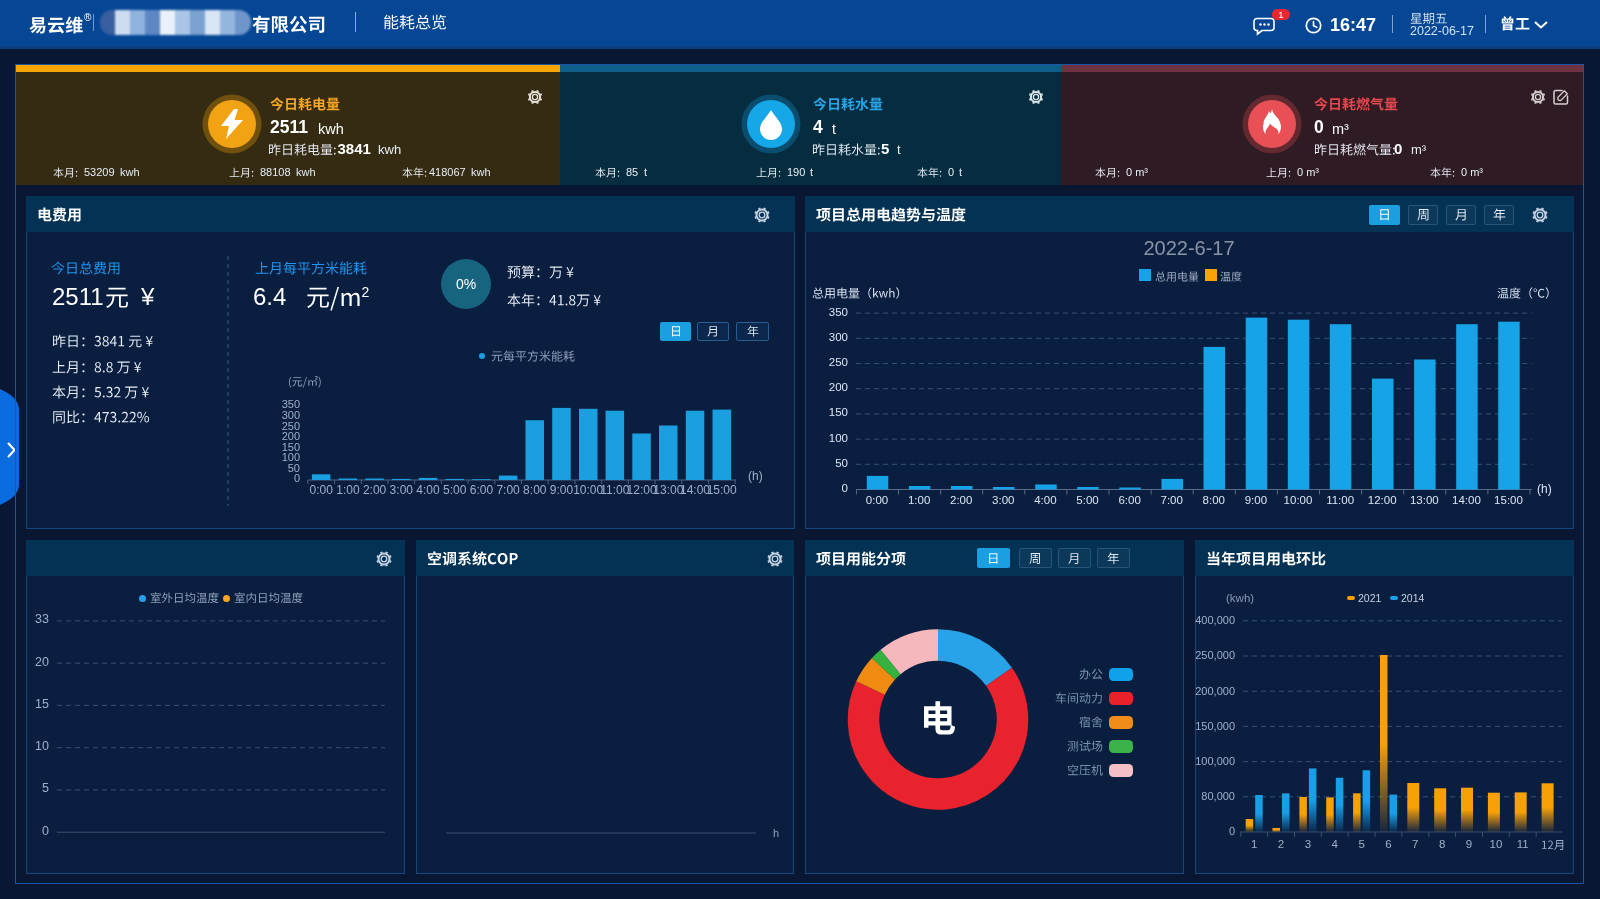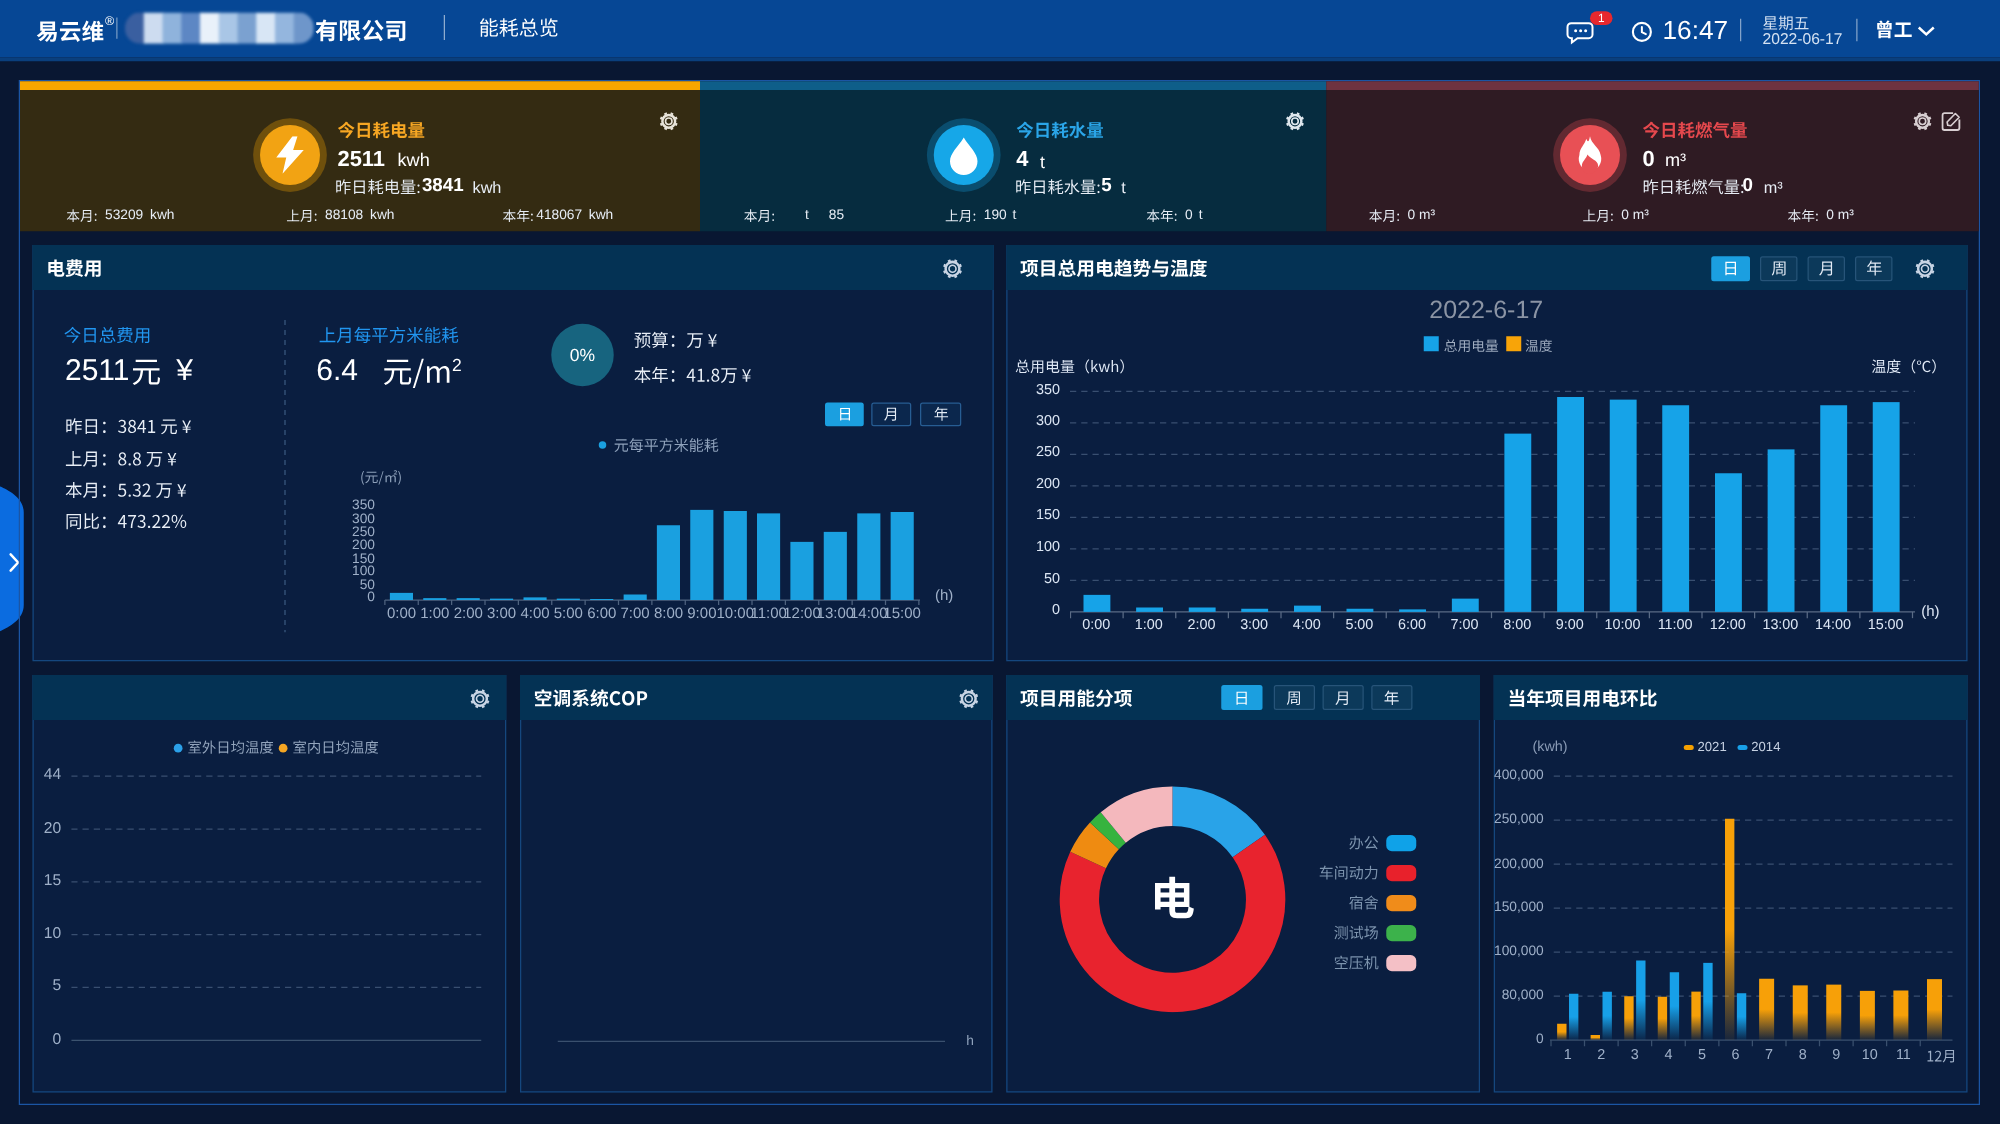--- a/index.html
+++ b/index.html
@@ -49,21 +49,21 @@
       <circle cx="12.5" cy="16.5" r="1.2"></circle>
       <circle cx="16.5" cy="16.5" r="1.2"></circle>
     </g>
 <rect x="20" y="1" width="18" height="11" rx="5.5" fill="#e8282e"></rect>
     <text x="29" y="9.8" fill="#fff" font-size="9.5" text-anchor="middle" font-family="Liberation Sans">1</text>
   </svg>
 <svg class="a" style="left:1305px;top:17px" width="18" height="18">
     <circle cx="8.5" cy="8.5" r="7.2" fill="none" stroke="#fff" stroke-width="1.7"></circle>
     <path d="M8.5 4.5 v4.2 l3.2 1.6" fill="none" stroke="#fff" stroke-width="1.6" stroke-linecap="round"></path>
   </svg>
-<div class="a" style="left:1330px;top:15.7px;font-size:21px;line-height:18.5px;color:#fff;font-weight:normal;">16:47</div>
+<div class="a" style="left:1330px;top:15.7px;font-size:18px;line-height:18.5px;color:#fff;font-weight:bold;">16:47</div>
 <div class="a" style="left:1392px;top:15px;width:1px;height:18px;background:rgba(255,255,255,.5)"></div>
 <svg class="a" style="left:1410px;top:12px" width="39.5" height="13.2" fill="#d5e2f2">
     <path transform="translate(0,11) scale(0.012500,-0.012500)" d="M242 594H758V504H242ZM242 739H758V651H242ZM169 799V444H835V799ZM233 443C193 355 123 268 50 212C68 201 99 179 113 165C148 195 184 234 217 277H462V182H182V121H462V12H65V-54H937V12H540V121H832V182H540V277H874V341H540V422H462V341H262C279 367 294 395 307 422Z"></path>
     <path transform="translate(12.5,11) scale(0.012500,-0.012500)" d="M178 143C148 76 95 9 39 -36C57 -47 87 -68 101 -80C155 -30 213 47 249 123ZM321 112C360 65 406 -1 424 -42L486 -6C465 35 419 97 379 143ZM855 722V561H650V722ZM580 790V427C580 283 572 92 488 -41C505 -49 536 -71 548 -84C608 11 634 139 644 260H855V17C855 1 849 -3 835 -4C820 -5 769 -5 716 -3C726 -23 737 -56 740 -76C813 -76 861 -75 889 -62C918 -50 927 -27 927 16V790ZM855 494V328H648C650 363 650 396 650 427V494ZM387 828V707H205V828H137V707H52V640H137V231H38V164H531V231H457V640H531V707H457V828ZM205 640H387V551H205ZM205 491H387V393H205ZM205 332H387V231H205Z"></path>
     <path transform="translate(25,11) scale(0.012500,-0.012500)" d="M175 451V378H363C343 258 322 141 302 49H56V-25H946V49H742C757 180 772 338 779 449L721 455L707 451H454L488 669H875V743H120V669H406C397 601 386 526 375 451ZM384 49C402 140 423 257 443 378H695C688 285 676 156 663 49Z"></path>
   </svg>
 <div class="a" style="left:1410px;top:25px;font-size:12.5px;line-height:12.5px;color:#d5e2f2;font-weight:normal;">2022-06-17</div>
 <div class="a" style="left:1485px;top:15px;width:1px;height:18px;background:rgba(255,255,255,.5)"></div>
 <svg class="a" style="left:1500px;top:15.8px" width="32" height="15.9" fill="#fff">
     <path transform="translate(0,13.2) scale(0.015000,-0.015000)" d="M660 629C641 593 605 540 579 508L652 471C678 501 712 545 743 589ZM236 631H441V465H236ZM553 631H763V465H553ZM255 589C286 553 321 504 334 470L410 518C396 550 360 598 328 631ZM662 857C641 815 605 761 572 721H347L415 748C398 780 360 825 331 857L225 817C250 789 278 750 295 721H118V375H889V721H701C728 752 757 789 785 826ZM310 101H697V43H310ZM310 182V237H697V182ZM186 324V-92H310V-47H697V-88H827V324Z"></path>
@@ -162,21 +162,21 @@
     <path transform="translate(52,11.4) scale(0.013000,-0.013000)" d="M250 665H747V610H250ZM250 763H747V709H250ZM177 808V565H822V808ZM52 522V465H949V522ZM230 273H462V215H230ZM535 273H777V215H535ZM230 373H462V317H230ZM535 373H777V317H535ZM47 3V-55H955V3H535V61H873V114H535V169H851V420H159V169H462V114H131V61H462V3Z"></path>
     <path transform="translate(65,11.4) scale(0.013000,-0.013000)" d="M139 390C175 390 205 418 205 460C205 501 175 530 139 530C102 530 73 501 73 460C73 418 102 390 139 390ZM139 -13C175 -13 205 15 205 56C205 98 175 126 139 126C102 126 73 98 73 56C73 15 102 -13 139 -13Z"></path>
   </svg>
 <div class="a" style="left:881px;top:141.3px;font-size:15px;line-height:15px;color:#fff;font-weight:bold;">5</div>
 <div class="a" style="left:897px;top:142.6px;font-size:13px;line-height:13px;color:#e8eef6;font-weight:normal;">t</div>
 <svg class="a" style="left:595px;top:167.3px" width="27.1" height="11.7" fill="#e8eef6">
     <path transform="translate(0,9.7) scale(0.011000,-0.011000)" d="M460 839V629H65V553H367C294 383 170 221 37 140C55 125 80 98 92 79C237 178 366 357 444 553H460V183H226V107H460V-80H539V107H772V183H539V553H553C629 357 758 177 906 81C920 102 946 131 965 146C826 226 700 384 628 553H937V629H539V839Z"></path>
     <path transform="translate(11,9.7) scale(0.011000,-0.011000)" d="M207 787V479C207 318 191 115 29 -27C46 -37 75 -65 86 -81C184 5 234 118 259 232H742V32C742 10 735 3 711 2C688 1 607 0 524 3C537 -18 551 -53 556 -76C663 -76 730 -75 769 -61C806 -48 821 -23 821 31V787ZM283 714H742V546H283ZM283 475H742V305H272C280 364 283 422 283 475Z"></path>
     <path transform="translate(22,9.7) scale(0.011000,-0.011000)" d="M139 390C175 390 205 418 205 460C205 501 175 530 139 530C102 530 73 501 73 460C73 418 102 390 139 390ZM139 -13C175 -13 205 15 205 56C205 98 175 126 139 126C102 126 73 98 73 56C73 15 102 -13 139 -13Z"></path>
   </svg>
-<div class="a" style="left:663px;top:167.3px;font-size:11px;line-height:11px;color:#e8eef6;font-weight:normal;">85</div>
+<div class="a" style="left:626px;top:167.3px;font-size:11px;line-height:11px;color:#e8eef6;font-weight:normal;">85</div>
 <div class="a" style="left:644px;top:167.3px;font-size:11px;line-height:11px;color:#e8eef6;font-weight:normal;">t</div>
 <svg class="a" style="left:756px;top:167.3px" width="27.1" height="11.7" fill="#e8eef6">
     <path transform="translate(0,9.7) scale(0.011000,-0.011000)" d="M427 825V43H51V-32H950V43H506V441H881V516H506V825Z"></path>
     <path transform="translate(11,9.7) scale(0.011000,-0.011000)" d="M207 787V479C207 318 191 115 29 -27C46 -37 75 -65 86 -81C184 5 234 118 259 232H742V32C742 10 735 3 711 2C688 1 607 0 524 3C537 -18 551 -53 556 -76C663 -76 730 -75 769 -61C806 -48 821 -23 821 31V787ZM283 714H742V546H283ZM283 475H742V305H272C280 364 283 422 283 475Z"></path>
     <path transform="translate(22,9.7) scale(0.011000,-0.011000)" d="M139 390C175 390 205 418 205 460C205 501 175 530 139 530C102 530 73 501 73 460C73 418 102 390 139 390ZM139 -13C175 -13 205 15 205 56C205 98 175 126 139 126C102 126 73 98 73 56C73 15 102 -13 139 -13Z"></path>
   </svg>
 <div class="a" style="left:787px;top:167.3px;font-size:11px;line-height:11px;color:#e8eef6;font-weight:normal;">190</div>
 <div class="a" style="left:810px;top:167.3px;font-size:11px;line-height:11px;color:#e8eef6;font-weight:normal;">t</div>
 <svg class="a" style="left:917px;top:167.3px" width="27.1" height="11.7" fill="#e8eef6">
     <path transform="translate(0,9.7) scale(0.011000,-0.011000)" d="M460 839V629H65V553H367C294 383 170 221 37 140C55 125 80 98 92 79C237 178 366 357 444 553H460V183H226V107H460V-80H539V107H772V183H539V553H553C629 357 758 177 906 81C920 102 946 131 965 146C826 226 700 384 628 553H937V629H539V839Z"></path>
@@ -643,21 +643,21 @@
     <path transform="translate(23,10.1) scale(0.011500,-0.011500)" d="M253 352H752V71H253ZM253 426V697H752V426ZM176 772V-69H253V-4H752V-64H832V772Z"></path>
     <path transform="translate(34.5,10.1) scale(0.011500,-0.011500)" d="M485 462C547 411 625 339 665 296L713 347C673 387 595 454 531 504ZM404 119 435 49C538 105 676 180 803 253L785 313C648 240 499 163 404 119ZM570 840C523 709 445 582 357 501C372 486 396 455 407 440C452 486 497 545 537 610H859C847 198 833 39 800 4C789 -9 777 -12 756 -12C731 -12 666 -12 595 -5C608 -26 617 -56 619 -77C680 -80 745 -82 782 -78C819 -75 841 -67 864 -37C903 12 916 172 929 640C929 651 929 680 929 680H577C600 725 621 772 639 819ZM36 123 63 47C158 95 282 159 398 220L380 283L241 216V528H362V599H241V828H169V599H43V528H169V183C119 159 73 139 36 123Z"></path>
     <path transform="translate(46,10.1) scale(0.011500,-0.011500)" d="M445 575H787V477H445ZM445 732H787V635H445ZM375 796V413H860V796ZM98 774C161 746 241 700 280 666L322 727C282 760 201 803 138 828ZM38 502C103 473 183 426 223 393L264 454C223 487 142 531 78 556ZM64 -16 128 -63C184 30 250 156 300 261L244 306C190 193 115 61 64 -16ZM256 16V-51H962V16H894V328H341V16ZM410 16V262H507V16ZM566 16V262H664V16ZM724 16V262H823V16Z"></path>
     <path transform="translate(57.5,10.1) scale(0.011500,-0.011500)" d="M386 644V557H225V495H386V329H775V495H937V557H775V644H701V557H458V644ZM701 495V389H458V495ZM757 203C713 151 651 110 579 78C508 111 450 153 408 203ZM239 265V203H369L335 189C376 133 431 86 497 47C403 17 298 -1 192 -10C203 -27 217 -56 222 -74C347 -60 469 -35 576 7C675 -37 792 -65 918 -80C927 -61 946 -31 962 -15C852 -5 749 15 660 46C748 93 821 157 867 243L820 268L807 265ZM473 827C487 801 502 769 513 741H126V468C126 319 119 105 37 -46C56 -52 89 -68 104 -80C188 78 201 309 201 469V670H948V741H598C586 773 566 813 548 845Z"></path>
   </svg>
 <div class="a" style="right:1551px;top:824.7px;font-size:12.5px;line-height:12.5px;color:#9fb0c8;font-weight:normal;">0</div>
 <div class="a" style="right:1551px;top:782.4px;font-size:12.5px;line-height:12.5px;color:#9fb0c8;font-weight:normal;">5</div>
 <div class="a" style="right:1551px;top:740.2px;font-size:12.5px;line-height:12.5px;color:#9fb0c8;font-weight:normal;">10</div>
 <div class="a" style="right:1551px;top:697.9px;font-size:12.5px;line-height:12.5px;color:#9fb0c8;font-weight:normal;">15</div>
 <div class="a" style="right:1551px;top:655.7px;font-size:12.5px;line-height:12.5px;color:#9fb0c8;font-weight:normal;">20</div>
-<div class="a" style="right:1551px;top:613.4px;font-size:12.5px;line-height:12.5px;color:#9fb0c8;font-weight:normal;">44</div>
+<div class="a" style="right:1551px;top:613.4px;font-size:12.5px;line-height:12.5px;color:#9fb0c8;font-weight:normal;">33</div>
 <svg class="a" style="left:57px;top:600px" width="330" height="245">
     <line x1="0" y1="232.2" x2="328" y2="232.2" stroke="#3c536f" stroke-width="1"></line>
     <line x1="0" y1="189.9" x2="328" y2="189.9" stroke="rgba(160,182,214,.32)" stroke-width="1" stroke-dasharray="5,4"></line>
     <line x1="0" y1="147.7" x2="328" y2="147.7" stroke="rgba(160,182,214,.32)" stroke-width="1" stroke-dasharray="5,4"></line>
     <line x1="0" y1="105.4" x2="328" y2="105.4" stroke="rgba(160,182,214,.32)" stroke-width="1" stroke-dasharray="5,4"></line>
     <line x1="0" y1="63.2" x2="328" y2="63.2" stroke="rgba(160,182,214,.32)" stroke-width="1" stroke-dasharray="5,4"></line>
     <line x1="0" y1="20.9" x2="328" y2="20.9" stroke="rgba(160,182,214,.32)" stroke-width="1" stroke-dasharray="5,4"></line>
   </svg>
 <div class="a" style="left:416px;top:540px;width:378px;height:334px;background:#0a1e40;border:1px solid #15477e"></div>
 <div class="a" style="left:416px;top:540px;width:378px;height:36px;background:#043254"></div>

